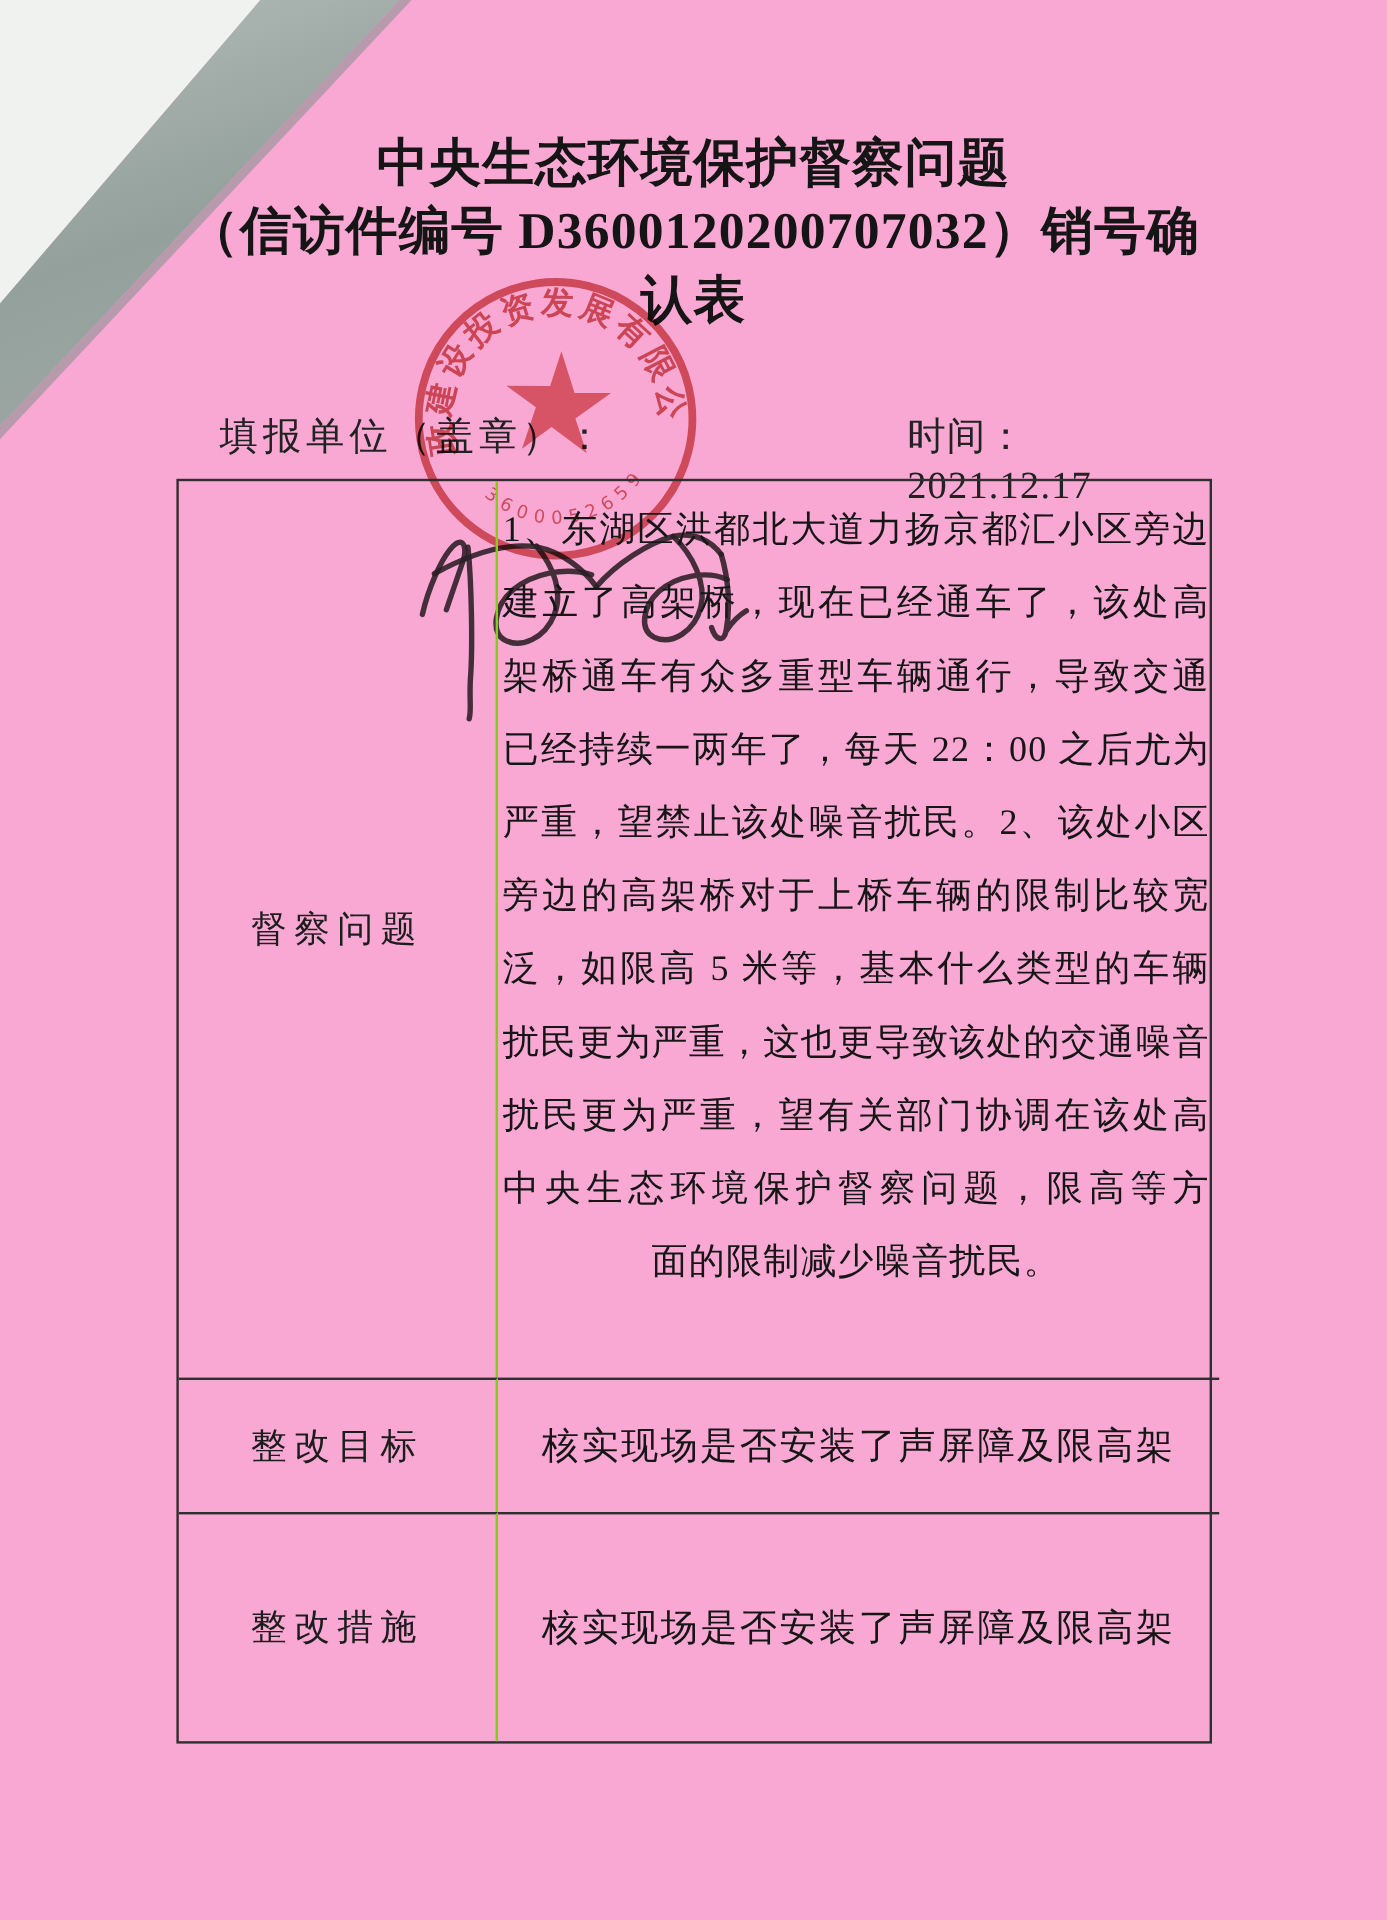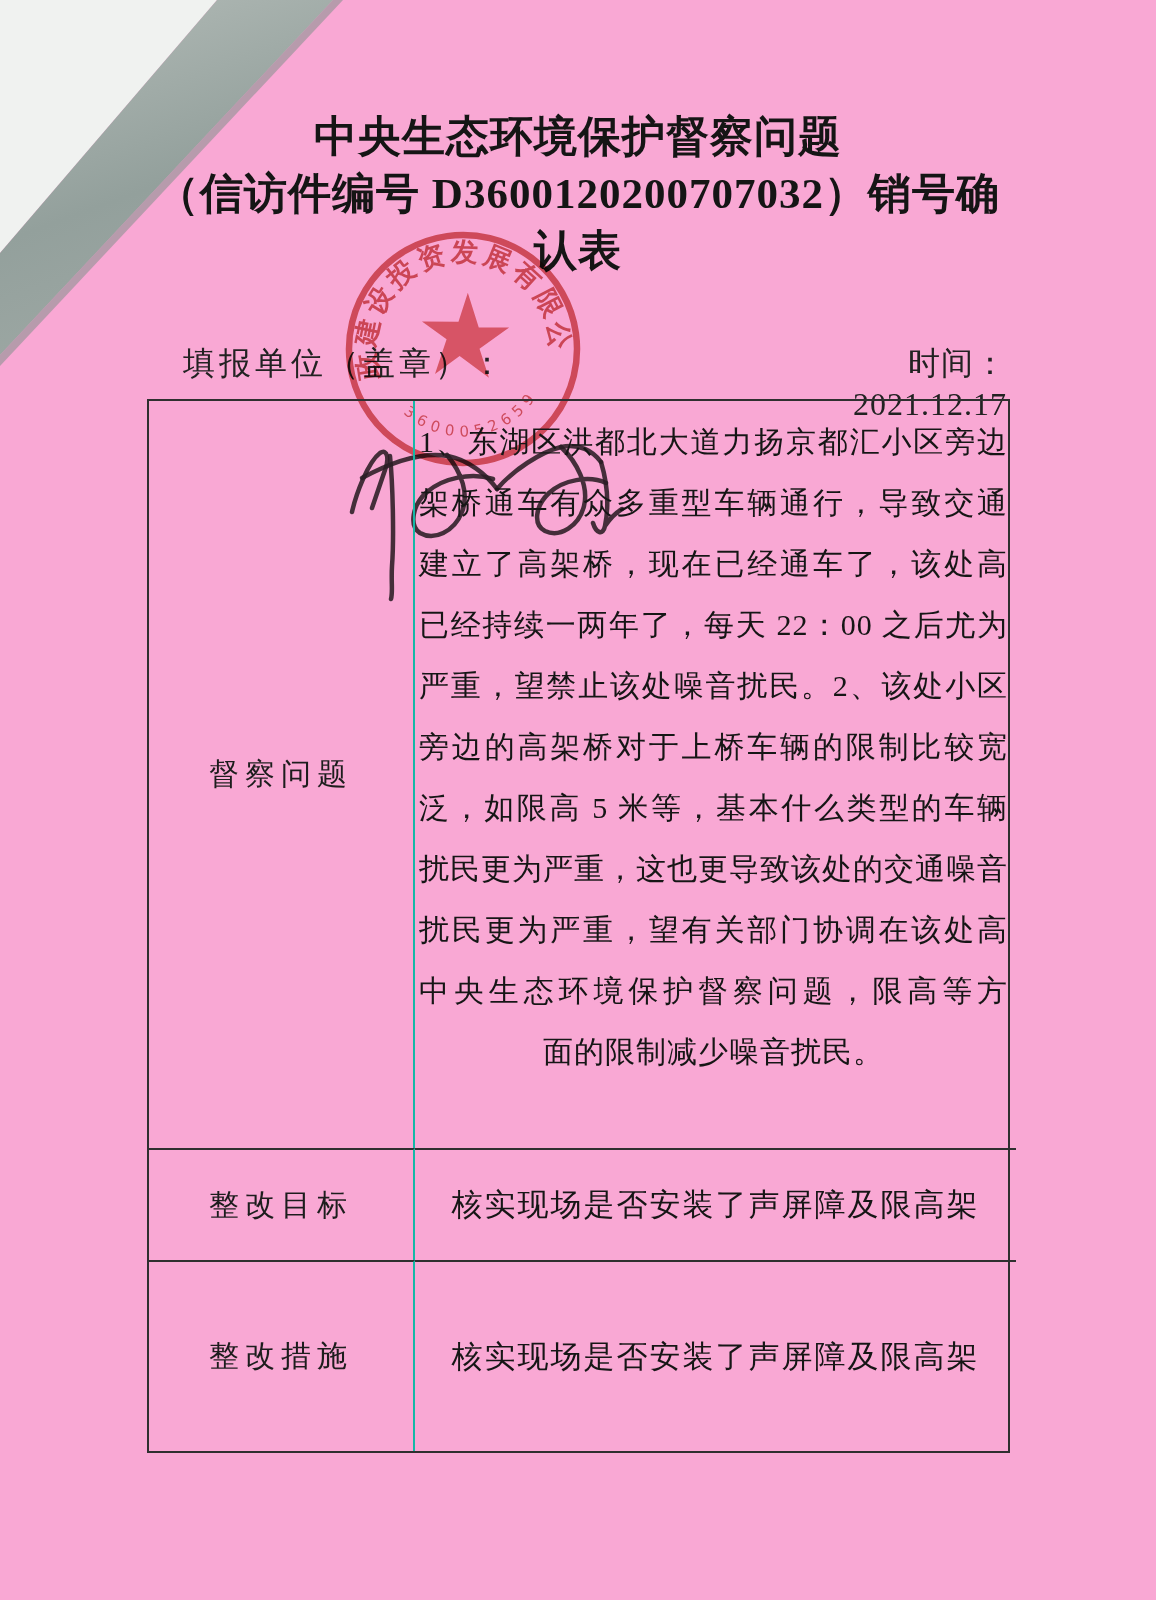--- a/index.html
+++ b/index.html
@@ -29,21 +29,21 @@
   .title{
     position:absolute;left:0;top:108px;width:1156px;
     text-align:center;font-weight:bold;font-size:43px;line-height:57px;
     letter-spacing:1px;color:#151515;
   }
   .meta{
     position:absolute;left:0;top:342px;width:1007px;height:46px;
     font-size:32px;color:#222;
   }
   .unit-label{position:absolute;left:183px;top:0;letter-spacing:4px;}
-  .time{position:absolute;left:756px;top:0;letter-spacing:1px;text-align:right;}
+  .time{position:absolute;left:756px;top:0;letter-spacing:1px;}
   
   .stamp{
     position:absolute;left:334px;top:220px;width:258px;height:258px;
     mix-blend-mode:multiply;opacity:.92;transform:rotate(-8deg);
   }
   .seal-ring{fill:none;stroke:#c4403c;stroke-width:6.5;opacity:.82;}
   .seal-text{fill:#c4403c;font-size:27px;letter-spacing:4px;font-weight:bold;opacity:.85;
     font-family:"Liberation Serif","DejaVu Serif",serif;}
   .seal-serial{fill:#c4403c;font-size:15px;letter-spacing:6px;opacity:.8;
     font-family:"DejaVu Sans","Liberation Sans",sans-serif;}
@@ -56,21 +56,21 @@
   .signature path{fill:none;stroke:#2c2c2c;stroke-width:4.5;
     stroke-linecap:round;stroke-linejoin:round;opacity:.88;}
   
   .tbl{
     position:absolute;left:147px;top:399px;width:863px;height:1054px;
     box-sizing:border-box;border:2px solid #2f2f2f;
     display:grid;grid-template-columns:266px 1fr;grid-template-rows:747px 112px 1fr;
   }
   .cell{box-sizing:border-box;}
   .label{
-    border-right:2px solid #14b8a6;
+    border-right:2px solid #84cc16;
     display:flex;align-items:center;justify-content:center;
     font-size:30px;letter-spacing:6px;color:#1d1d1d;
   }
   .bt{border-top:2px solid #2f2f2f;}
   .problem{padding:10px 8px 4px 4px;}
   .tline{
     font-size:30px;line-height:61px;color:#161616;
     text-align:justify;text-align-last:justify;text-justify:inter-character;
     letter-spacing:1px;white-space:nowrap;
   }
@@ -116,22 +116,22 @@
     <path d="M447 455 C462 473 469 494 462 512 C454 532 434 541 420 533 C409 526 412 505 427 492 C443 478 471 472 493 479"></path>
     <path d="M497 489 C513 470 541 452 561 447 C579 443 593 451 601 462"></path>
     <path d="M561 447 C577 462 589 486 584 506 C579 526 560 538 545 531 C533 525 535 506 549 493 C563 480 589 475 606 483"></path>
     <path d="M601 462 C607 482 609 506 605 526 C603 536 596 533 593 523 M605 526 C611 517 617 512 622 509"></path>
   </svg>
 
   <div class="tbl">
     <div class="cell label">督察问题</div>
     <div class="cell content problem">
         <div class="tline">1、东湖区洪都北大道力扬京都汇小区旁边</div>
+        <div class="tline">建立了高架桥，现在已经通车了，该处高</div>
         <div class="tline">架桥通车有众多重型车辆通行，导致交通</div>
-        <div class="tline">建立了高架桥，现在已经通车了，该处高</div>
         <div class="tline">已经持续一两年了，每天 22：00 之后尤为</div>
         <div class="tline">严重，望禁止该处噪音扰民。2、该处小区</div>
         <div class="tline">旁边的高架桥对于上桥车辆的限制比较宽</div>
         <div class="tline">泛，如限高 5 米等，基本什么类型的车辆</div>
         <div class="tline">扰民更为严重，这也更导致该处的交通噪音</div>
         <div class="tline">扰民更为严重，望有关部门协调在该处高</div>
         <div class="tline">中央生态环境保护督察问题，限高等方</div>
         <div class="tline">面的限制减少噪音扰民。</div>
       </div>
 

